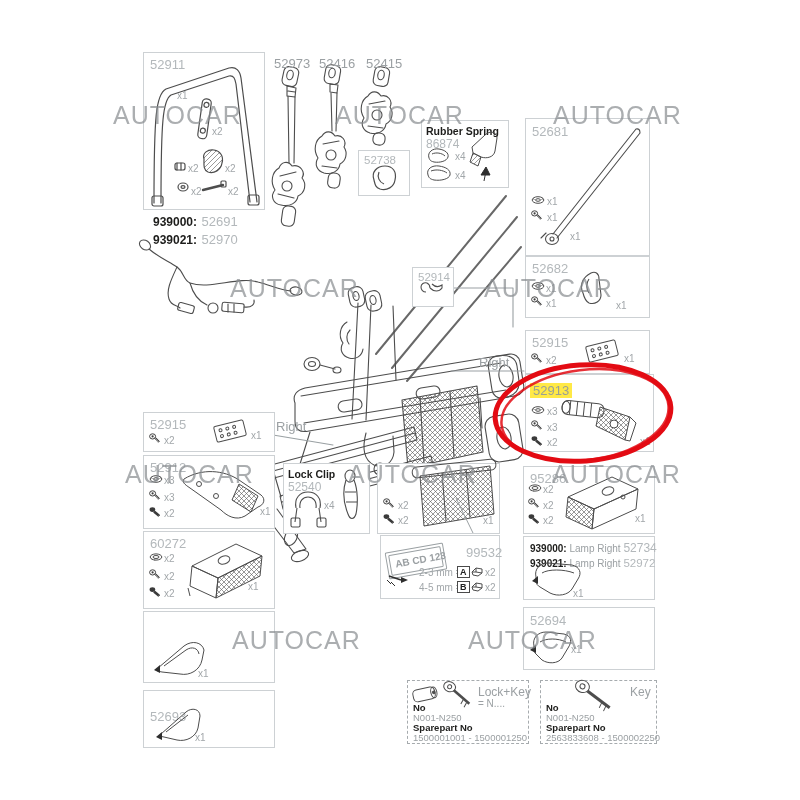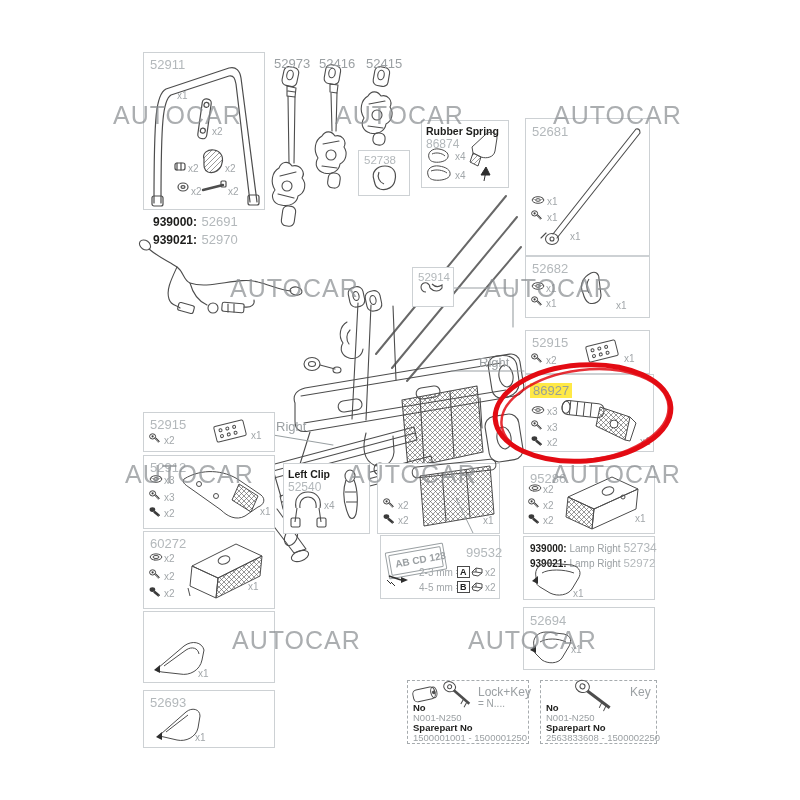--- a/index.html
+++ b/index.html
@@ -284,21 +284,21 @@
     </g>
   </svg>
   <svg class="abs" style="left:5px;top:22px" width="12" height="12">
         <use href="#i-screw"></use>
       </svg>
   <span class="abs qty" style="left:20px;top:25px">x2</span>
   <span class="abs qty" style="left:98px;top:23px">x1</span>
 </div>
 
 <div class="box" style="left:525px;top:374px;width:127px;height:76px">
-  <span class="abs num hl" style="left:4px;top:8px">86927</span>
+  <span class="abs num hl" style="left:4px;top:8px">52913</span>
   <svg class="art" width="127" height="76">
     <g stroke="#4d4d4d" fill="none" stroke-width="1">
       <g transform="rotate(6 56 34)">
         <rect x="36" y="27" width="42" height="14" rx="6"></rect>
         <path d="M44,27 L44,41 M51,27 L51,41 M58,27 L58,41 M65,27 L65,41"></path>
         <ellipse cx="40" cy="34" rx="4" ry="6"></ellipse>
       </g>
       <path d="M74,32 L104,42 L99,65 L70,51 Z" fill="url(#xh)"></path>
       <path d="M104,42 L110,48 L104,66 L99,65"></path>
       <circle cx="88" cy="49" r="4" fill="#fff"></circle>
@@ -402,33 +402,33 @@
     <g stroke="#4d4d4d" fill="none" stroke-width="1">
       <path d="M14,56 L40,34 C48,28 58,30 60,38 L58,48 C56,58 46,64 36,62 L18,60 C12,59 12,58 14,56 Z"></path>
       <path d="M20,54 L42,38 C48,34 54,36 55,42"></path>
       <path d="M10,58 L16,53 L16,61 Z" fill="#2e2e2e" stroke="none"></path>
     </g>
   </svg>
   <span class="abs qty" style="left:54px;top:57px">x1</span>
 </div>
 
 <div class="box" style="left:143px;top:690px;width:130px;height:56px">
-  <span class="abs num" style="left:6px;top:5px">52693</span>
+  <span class="abs num" style="left:6px;top:19px">52693</span>
   <svg class="art" width="130" height="56">
     <g stroke="#4d4d4d" fill="none" stroke-width="1">
       <path d="M17,43 L42,21 C48,16 56,18 56,25 L54,37 C52,46 42,51 33,49 L20,46 C14,45 15,44 17,43 Z"></path>
       <path d="M22,41 L44,24"></path>
       <path d="M12,46 L18,41 L18,49 Z" fill="#2e2e2e" stroke="none"></path>
     </g>
   </svg>
   <span class="abs qty" style="left:51px;top:42px">x1</span>
 </div>
 
 <div class="box" style="left:283px;top:463px;width:85px;height:69px">
-  <span class="abs ttl" style="left:4px;top:5px">Left Clip</span>
+  <span class="abs ttl" style="left:4px;top:5px">Lock Clip</span>
   <span class="abs num" style="left:4px;top:17px;font-size:12px">52540</span>
   <svg class="art" width="85" height="69">
     <g stroke="#4d4d4d" fill="none" stroke-width="1.1">
       <path d="M12,44 C10,34 16,28 24,28 C32,28 38,34 36,44 M16,44 C15,37 19,33 24,33 C29,33 33,37 32,44"></path>
       <path d="M13,44 L11,58 M35,44 L37,58"></path>
       <rect x="7" y="54" width="9" height="9" rx="1.5"></rect>
           <rect x="33" y="54" width="9" height="9" rx="1.5"></rect>
       <ellipse cx="66" cy="12" rx="5" ry="6"></ellipse>
       <path d="M62,16 C58,28 60,40 64,50 C66,56 70,56 72,50 C74,40 74,26 70,16"></path>
       <path d="M61,28 L72,28 M62,38 L73,38"></path>

